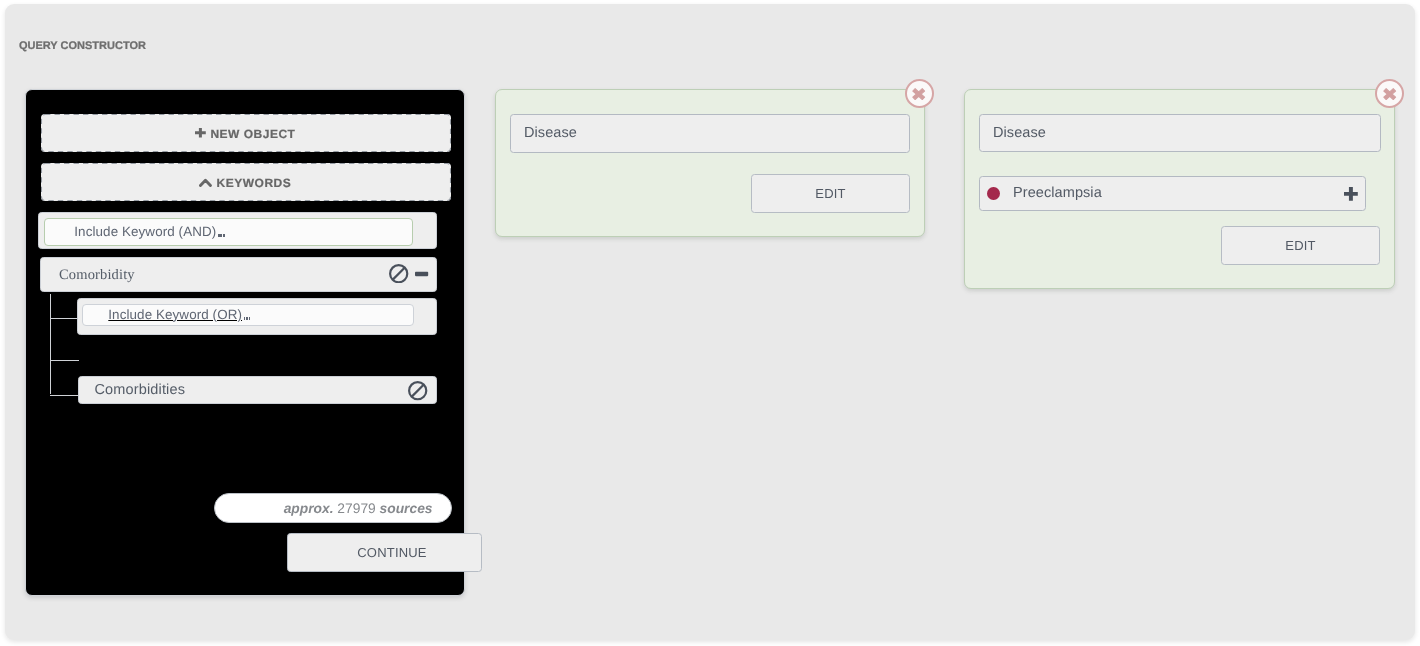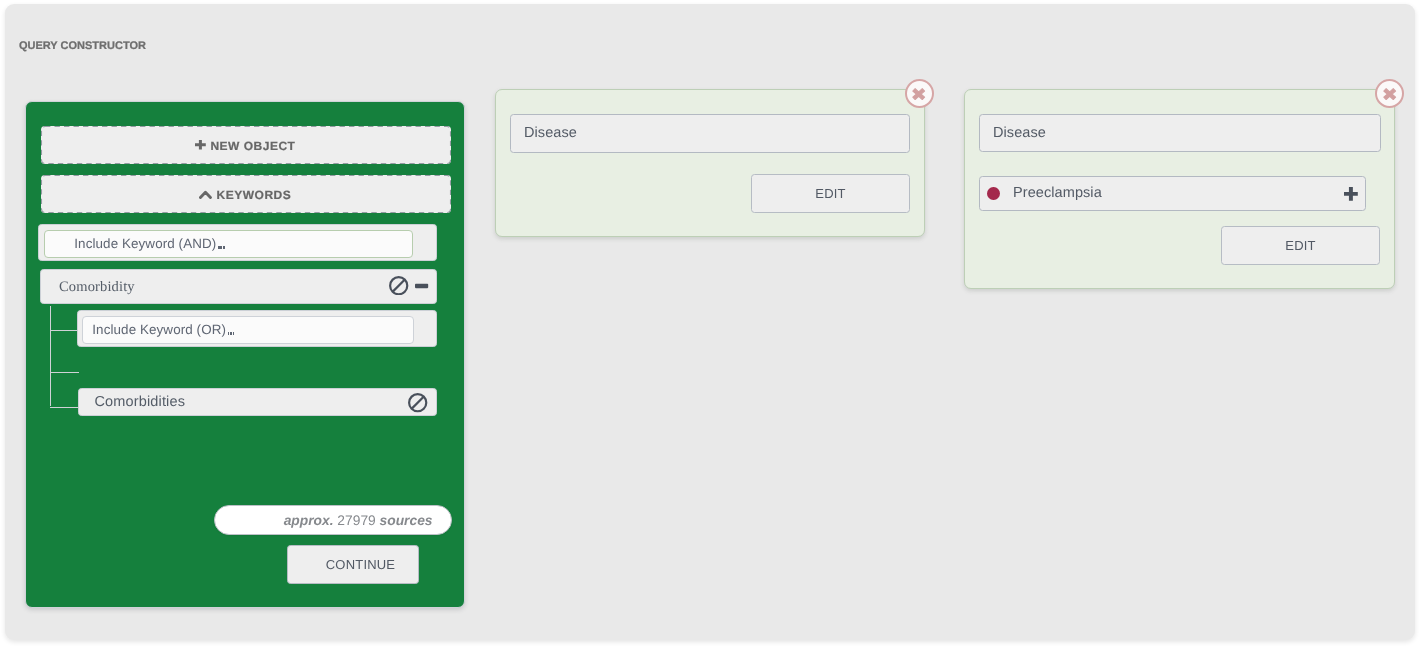--- a/index.html
+++ b/index.html
@@ -22,22 +22,22 @@
   .panel-title{
     position:absolute;left:14px;top:35px;
     font-size:11px;font-weight:bold;letter-spacing:0px;color:#6e6e6e;
     -webkit-text-stroke:0.24px #6e6e6e;
     line-height:14px;
   }
 
   
   .builder{
     position:absolute;left:20px;top:85px;width:440px;height:507px;
-    background:#15803d;border:1px solid #cfd3d8;border-radius:7px;
-    box-sizing:border-box;box-shadow:0 2px 4px rgba(90,95,105,0.22);margin-top:12px;
+    background:#000000;border:1px solid #cfd3d8;border-radius:7px;
+    box-sizing:border-box;box-shadow:0 2px 4px rgba(90,95,105,0.22);
   }
   .dashed-btn{
     position:absolute;left:15px;width:410px;height:38px;
     border-radius:4px;background:#eeeeee;
     box-sizing:border-box;
     display:flex;align-items:center;justify-content:center;
     font-size:12px;font-weight:bold;letter-spacing:0.5px;color:#676767;
     -webkit-text-stroke:0.22px #676767;
   }
   .dashed-btn .dash{position:absolute;left:0;top:0;width:410px;height:38px;pointer-events:none;}
@@ -164,21 +164,21 @@
         </svg>
       </div>
     </div>
 
     <div class="tree-v" style="left:24px;top:204px;height:100px;"></div>
     <div class="tree-h" style="left:24px;top:228px;width:29px;"></div>
     <div class="tree-h" style="left:24px;top:270px;width:29px;"></div>
     <div class="tree-h" style="left:24px;top:305px;width:29px;"></div>
 
     <div class="row" style="left:51px;top:208px;width:359.6px;height:37px;">
-      <div class="row-input" style="left:3.5px;top:4.5px;width:332.4px;height:28px;border:1px solid #ced2d8;padding-left:0px;">
+      <div class="row-input" style="left:3.5px;top:4.5px;width:332.4px;height:22px;border:1px solid #ced2d8;padding-left:16px;text-decoration:underline;">
         <span class="ph" style="padding-left:9.8px;">Include Keyword (OR)</span>
           <span class="ell">
             <i></i>
             <i></i>
             <i></i>
           </span>
       </div>
     </div>
 
 
@@ -190,21 +190,21 @@
           <line x1="3.9" y1="16.1" x2="16.1" y2="3.9" stroke="#49505b" stroke-width="2.25"></line>
         </svg>
       </div>
     </div>
 
 
     <div class="sources" style="left:188px;top:403px;width:238px;height:30px;">
       <span class="t"><span class="b">approx.</span>&nbsp;<span class="n">27979</span>&nbsp;<span class="b">sources</span></span>
     </div>
 
-    <div class="btn" style="left:261px;top:443px;width:132px;height:39px;padding-left:15px;">
+    <div class="btn" style="left:261px;top:443px;width:195px;height:39px;padding-left:15px;">
       <span>CONTINUE</span>
     </div>
   </div>
 
   <div class="objcard" style="left:490px;top:85px;width:430px;height:148px;">
     <div class="field" style="left:14px;top:24px;width:400px;height:39px;">
       <span class="v">Disease</span>
     </div>
     <div class="btn" style="left:255px;top:83.5px;width:159px;height:39px;">
       <span>EDIT</span>

